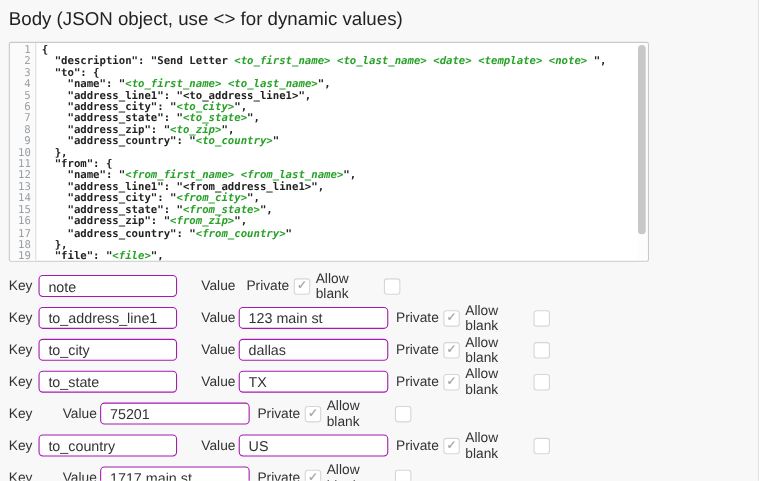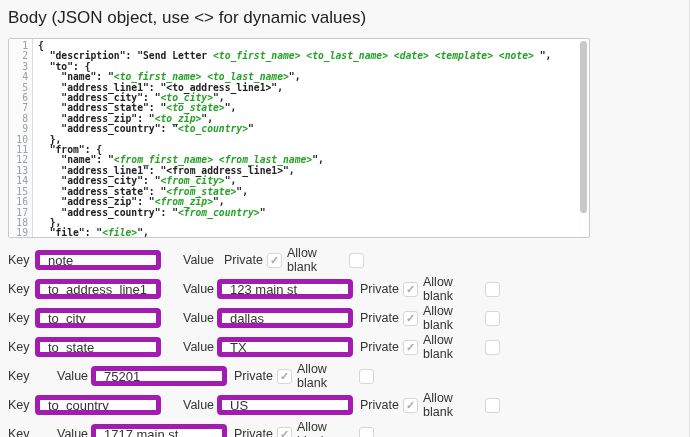--- a/index.html
+++ b/index.html
@@ -74,21 +74,21 @@
     font-size: 12.5px;
     color: #333;
   }
   .lbl { flex-shrink: 0; }
   .lbl-key   { width: 21px; margin-right: 6px; }
   .lbl-value { width: 34px; margin-left: 22px; }
   .lbl-private { width: 42px; margin-left: 7px; }
   .lbl-allow   { width: 57px; margin-left: 5px; }
   .kv-input {
     height: 20px;
-    border: 5px solid #a21caf;
+    border: 1px solid #a21caf;
     border-radius: 4px;
     background: #fff;
     font-family: "Liberation Sans", sans-serif;
     font-size: 13px;
     color: #333;
     padding: 0 0 0 8px;
     outline: none;
   }
   .key-input { width: 126px; }
   .value-input { width: 136px; }

